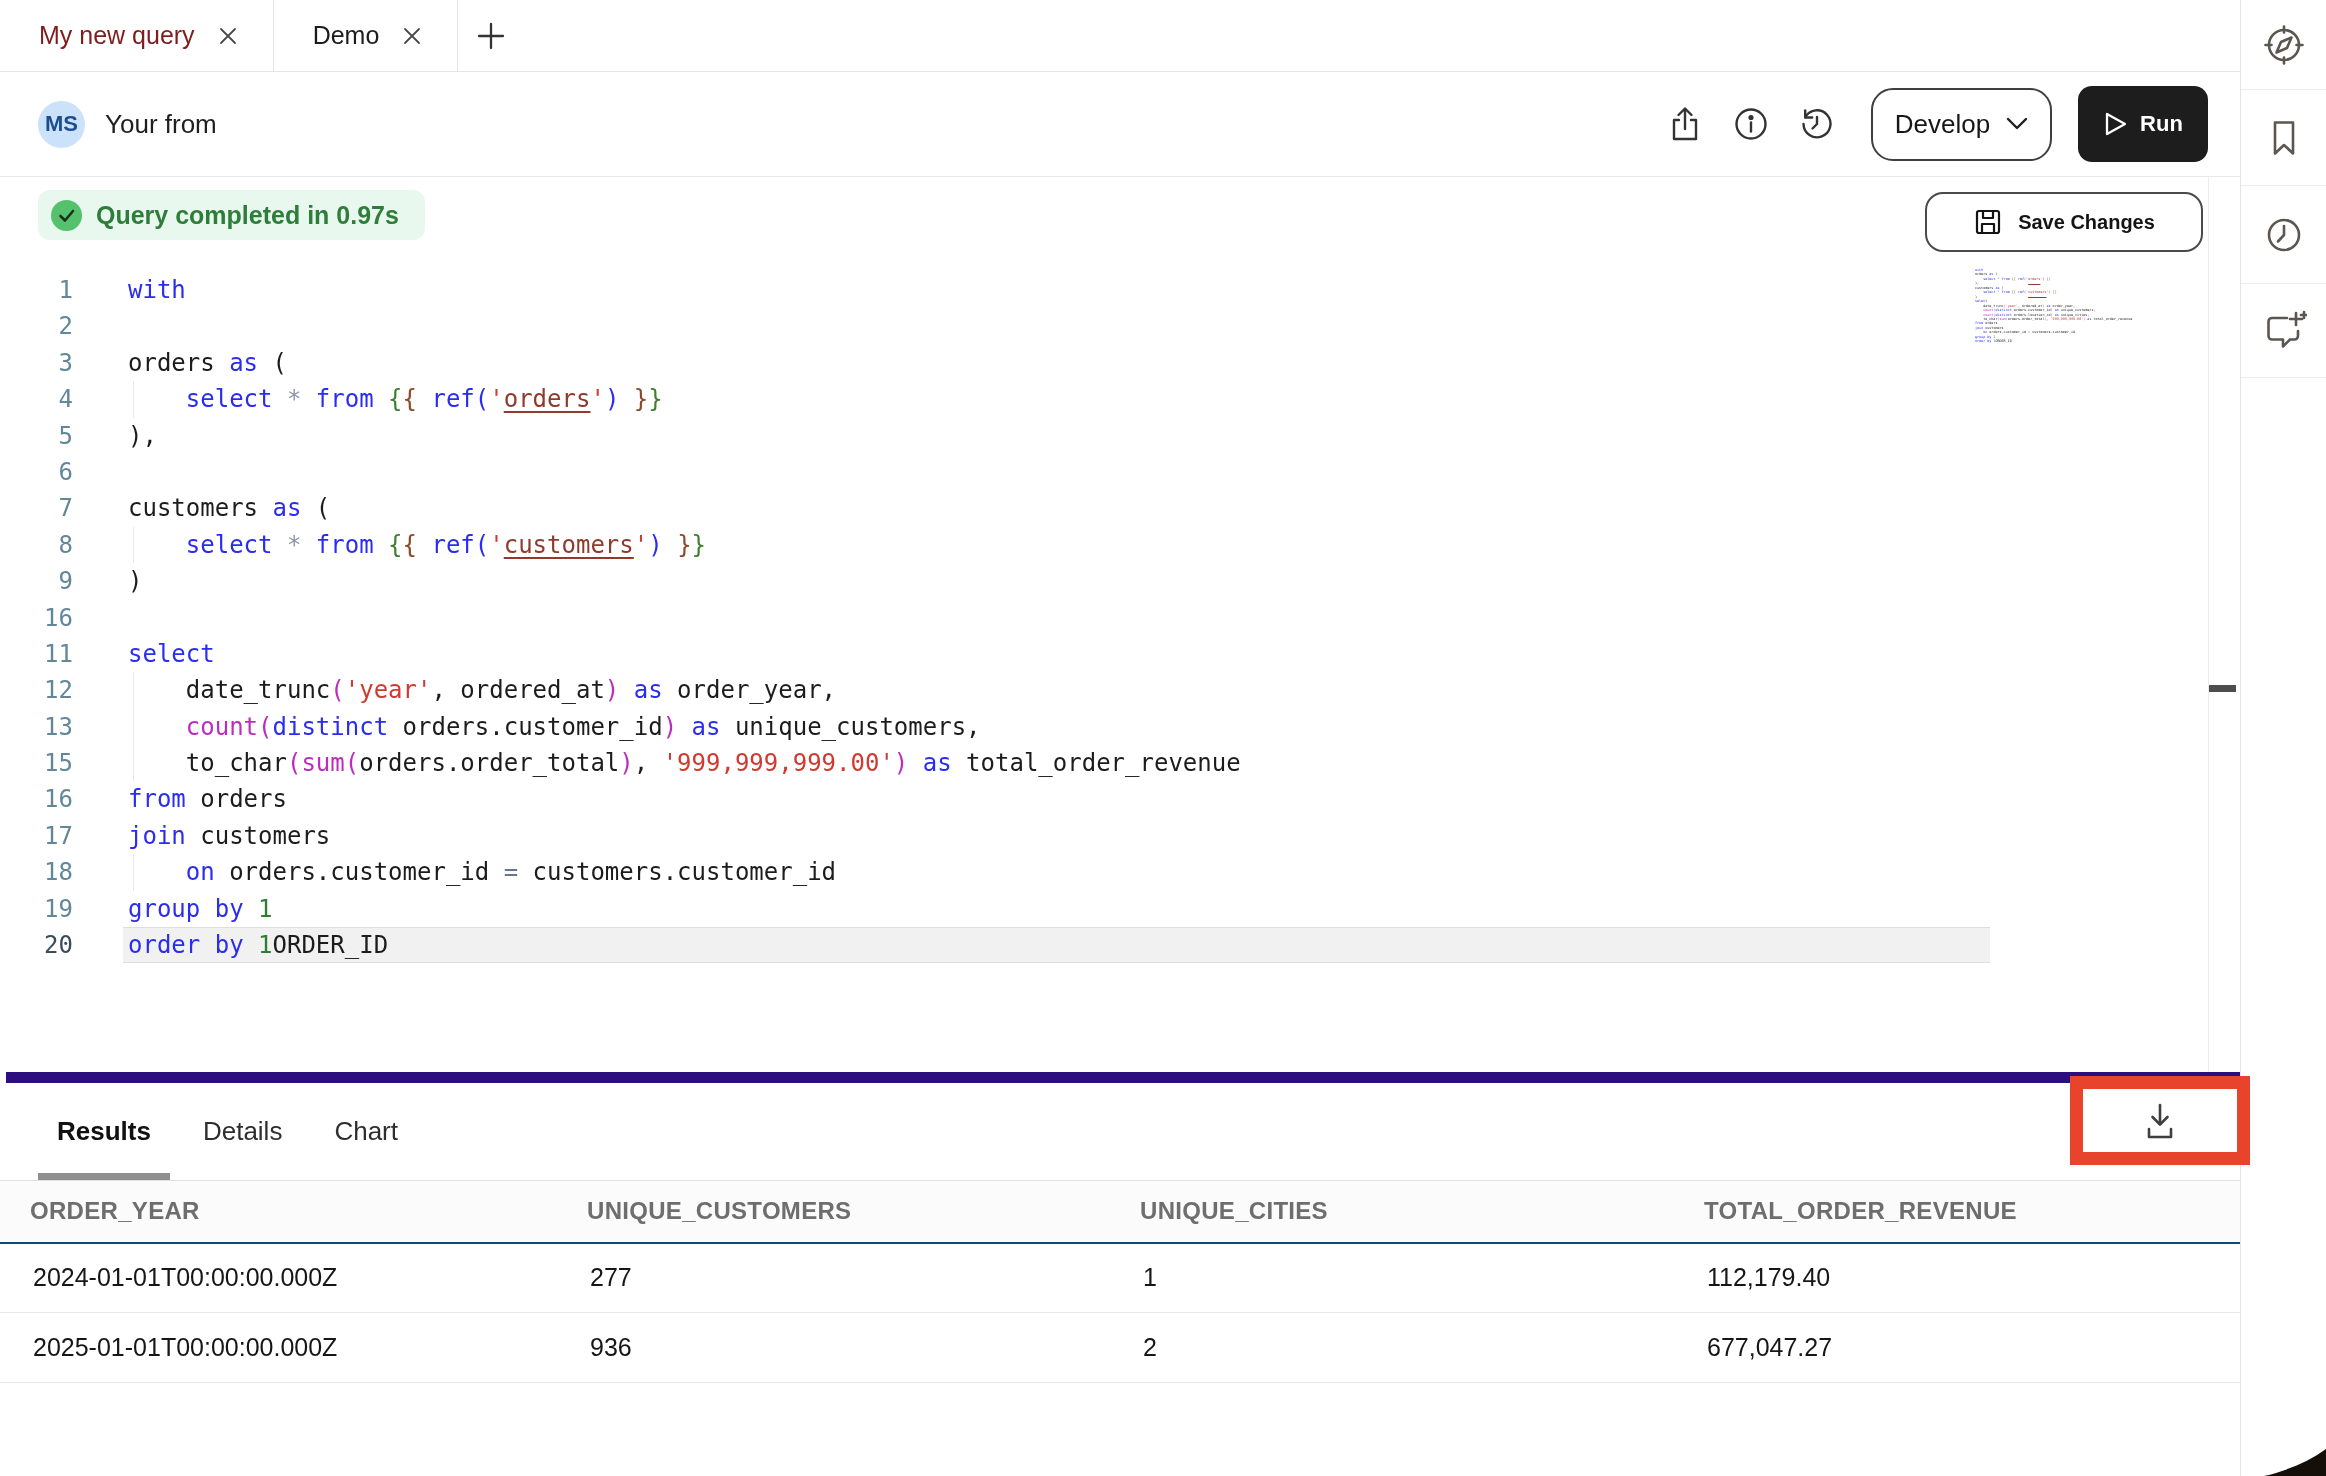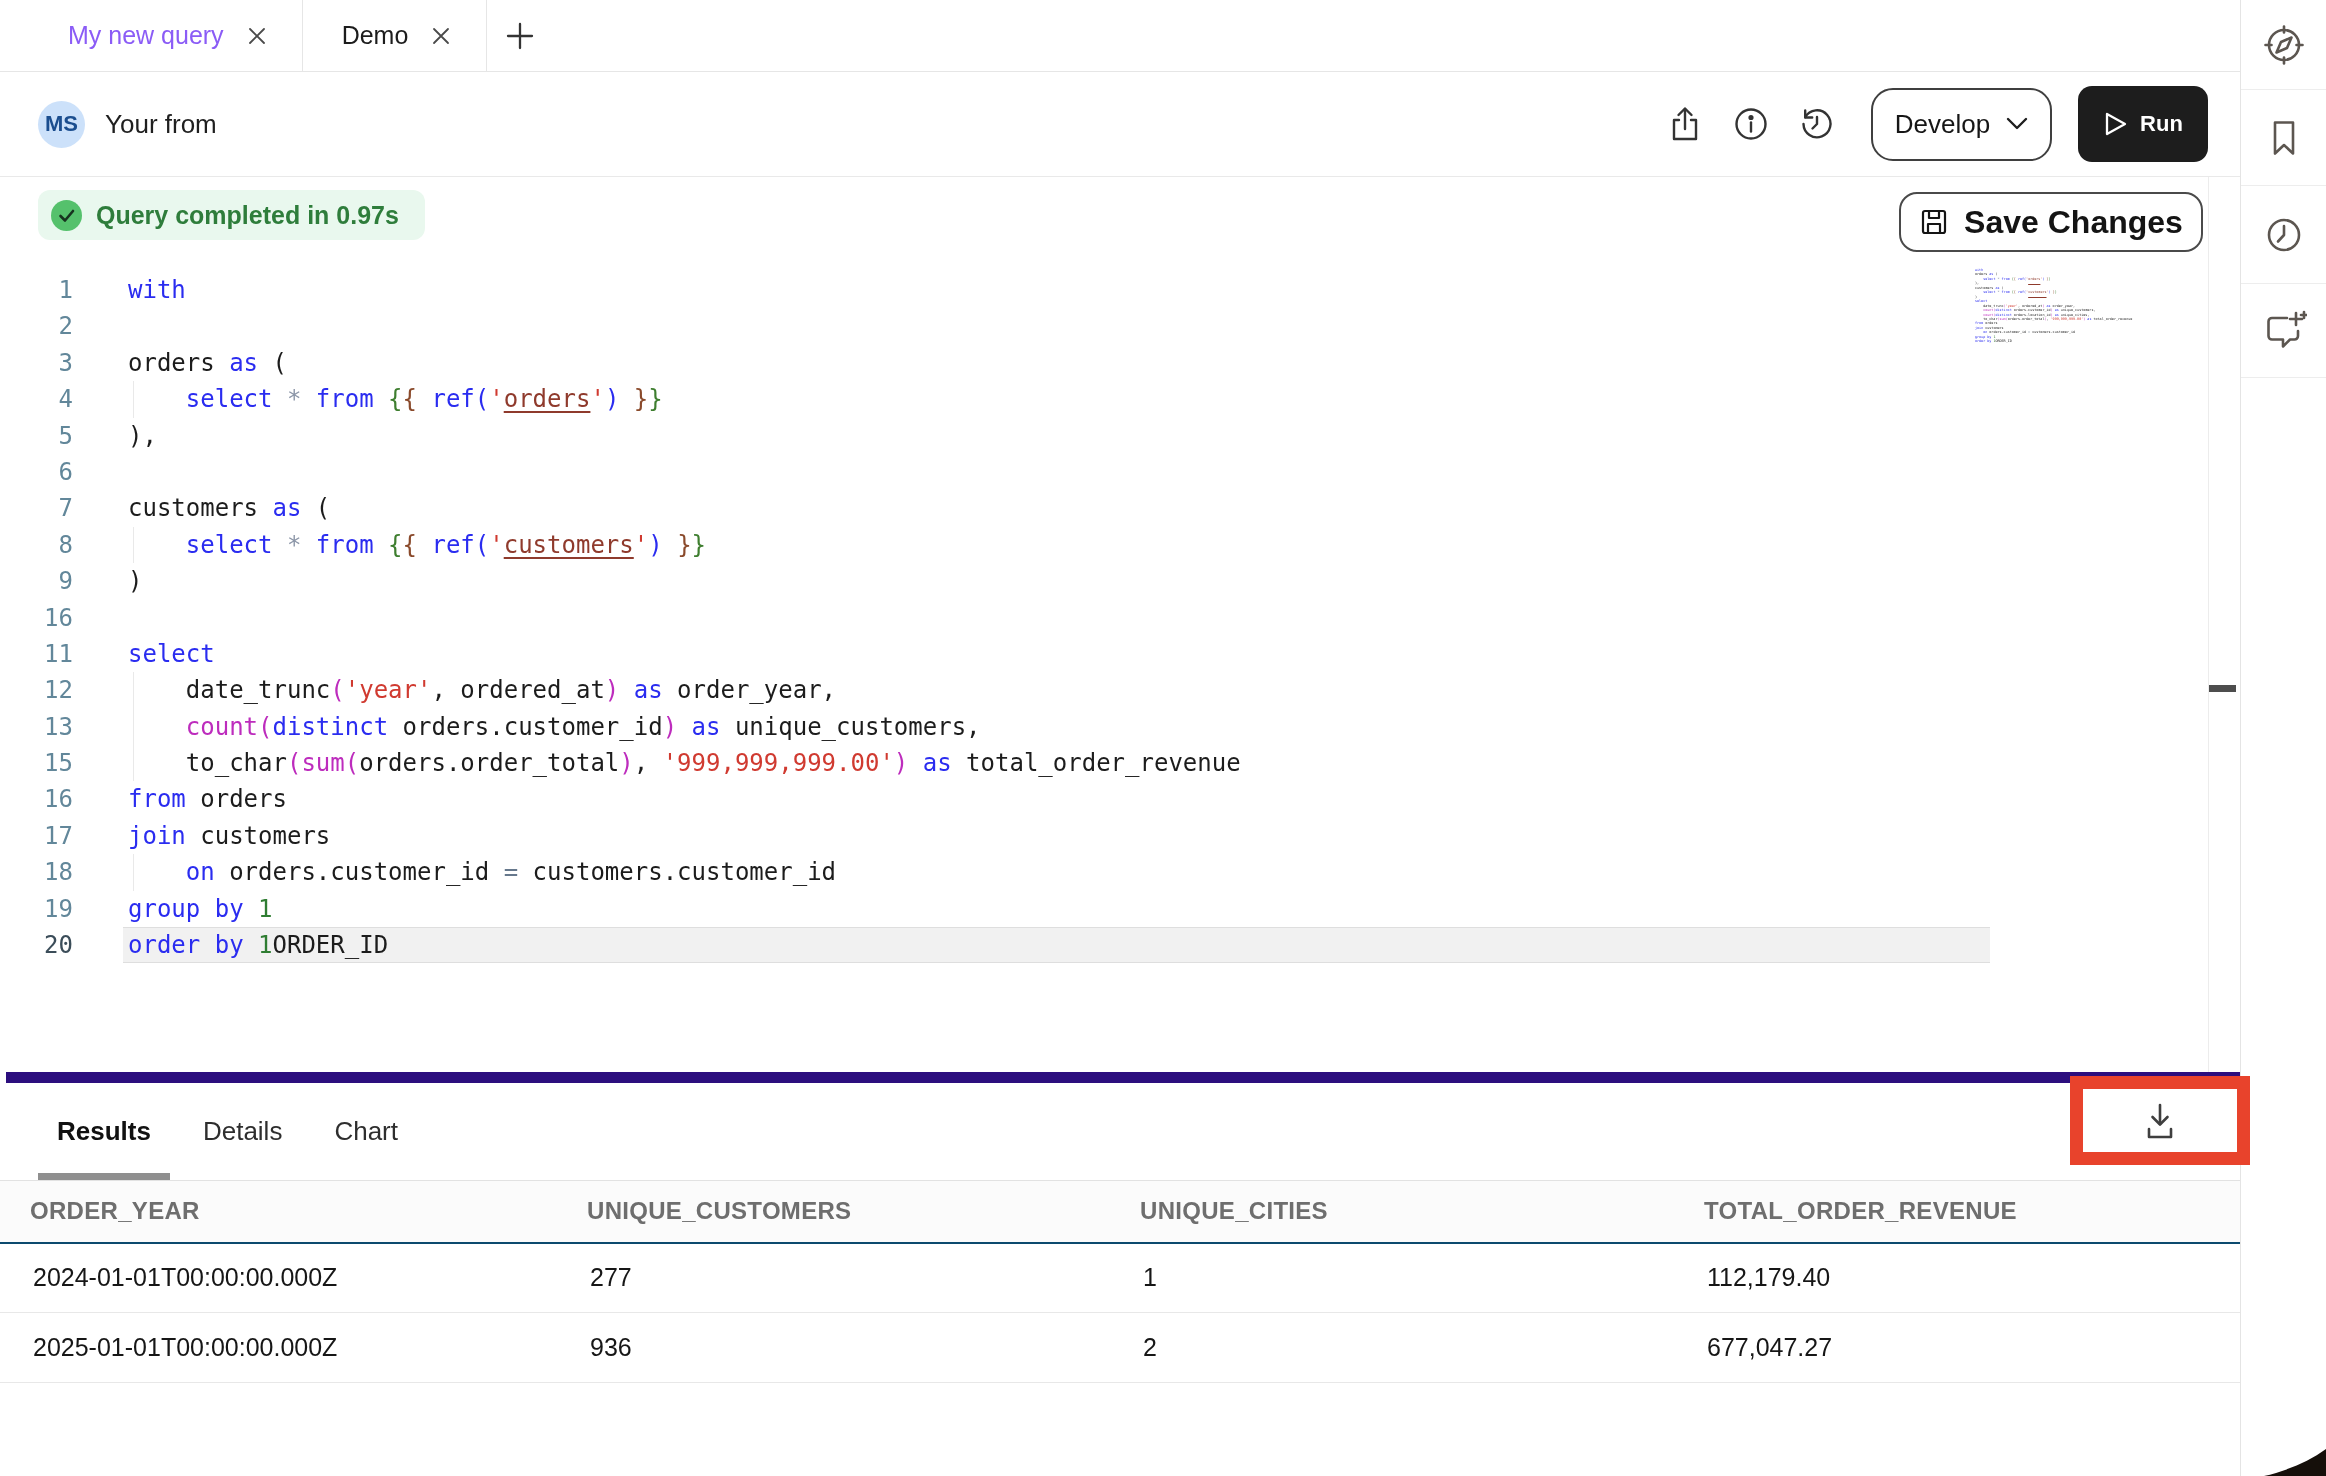--- a/index.html
+++ b/index.html
@@ -4,38 +4,38 @@
 <style>
   * { margin:0; padding:0; box-sizing:border-box; }
   html,body { width:2326px; height:1476px; background:#fff; overflow:hidden;
     font-family:"Liberation Sans", sans-serif; color:#1c1c1c; }
   .main { position:absolute; left:0; top:0; width:2241px; height:1476px; border-right:1px solid #e4e4e4; background:#fff; }
 
   
   .tabbar { position:absolute; left:0; top:0; width:100%; height:72px; border-bottom:1px solid #e6e6e6; display:flex; align-items:stretch; }
   .tab { display:flex; align-items:center; gap:22px; padding:0 34px 0 39px; border-right:1px solid #e6e6e6; font-size:25px; cursor:pointer; }
   .tab .tlabel { white-space:nowrap; }
-  .tab.active .tlabel { color:#8b5cf6;margin-left:29px; }
+  .tab.active .tlabel { color:#7f1d1d; }
   .tab-close { display:flex; align-items:center; }
   .plus-btn { display:flex; align-items:center; justify-content:center; width:66px; cursor:pointer; }
 
   
   .header { position:absolute; left:0; top:72px; width:100%; height:105px; border-bottom:1px solid #e9e9e9; display:flex; align-items:center; padding:0 32px 0 38px; }
   .avatar { width:47px; height:47px; border-radius:50%; background:#cce1fa; color:#1b4e8f; font-weight:700; font-size:22px; display:flex; align-items:center; justify-content:center; }
   .doc-title { margin-left:20px; font-size:26px; color:#1f1f1f; }
   .hspacer { flex:1; }
   .icon-btn { width:52px; height:52px; display:flex; align-items:center; justify-content:center; cursor:pointer; margin-left:14px; }
   .develop-btn { margin-left:28px; height:73px; width:181px; border:2px solid #3f3f3f; border-radius:22px; background:#fff; display:flex; align-items:center; justify-content:center; gap:16px; font-size:26px; color:#161616; cursor:pointer; }
   .run-btn { margin-left:26px; height:76px; width:130px; background:#1d1d1d; border-radius:14px; display:flex; align-items:center; justify-content:center; gap:11px; color:#fff; font-size:22px; font-weight:600; cursor:pointer; }
 
   
   .editor { position:absolute; left:0; top:177px; width:100%; height:895px; background:#fff; }
   .status-badge { position:absolute; left:38px; top:13px; height:50px; background:#e9f8ee; border-radius:12px; display:flex; align-items:center; gap:14px; padding:0 26px 0 13px; }
   .status-badge .stext { color:#2e7d3b; font-size:25px; font-weight:600; }
-  .save-btn { position:absolute; right:37px; top:15px; height:60px; width:304px; border:2px solid #4a4a4a; border-radius:18px; background:#fff; display:flex; align-items:center; justify-content:center; gap:15px; font-size:32px; font-weight:600; color:#141414; cursor:pointer; }
+  .save-btn { position:absolute; right:37px; top:15px; height:60px; width:278px; border:2px solid #4a4a4a; border-radius:18px; background:#fff; display:flex; align-items:center; justify-content:center; gap:15px; font-size:20px; font-weight:600; color:#141414; cursor:pointer; }
 
   .code { position:absolute; left:0; top:95px; font-family:"DejaVu Sans Mono", monospace; font-size:24px; }
   .code-row { display:flex; height:36.4px; line-height:36.4px; width:1990px; position:relative; }
   .code-row.active::before { content:''; position:absolute; left:123px; right:0; top:0; bottom:0; background:#f1f1f1; border-top:1px solid #dedede; border-bottom:1px solid #dedede; }
   .ln-num { width:73px; text-align:right; color:#62879a; position:relative; }
   .code-row.active .ln-num { color:#3b4d59; }
   .ln-text { margin-left:55px; white-space:pre; position:relative; }
   .code-row.g .ln-text::before { content:''; position:absolute; left:5px; top:0; bottom:0; width:1px; background:#e9e9e9; }
   .c-kw{color:#2a2cf0} .c-pl{color:#1c1c1c} .c-str{color:#d03a30}
   .c-ln{color:#8f3a2c; text-decoration:underline; text-underline-offset:4px;}

